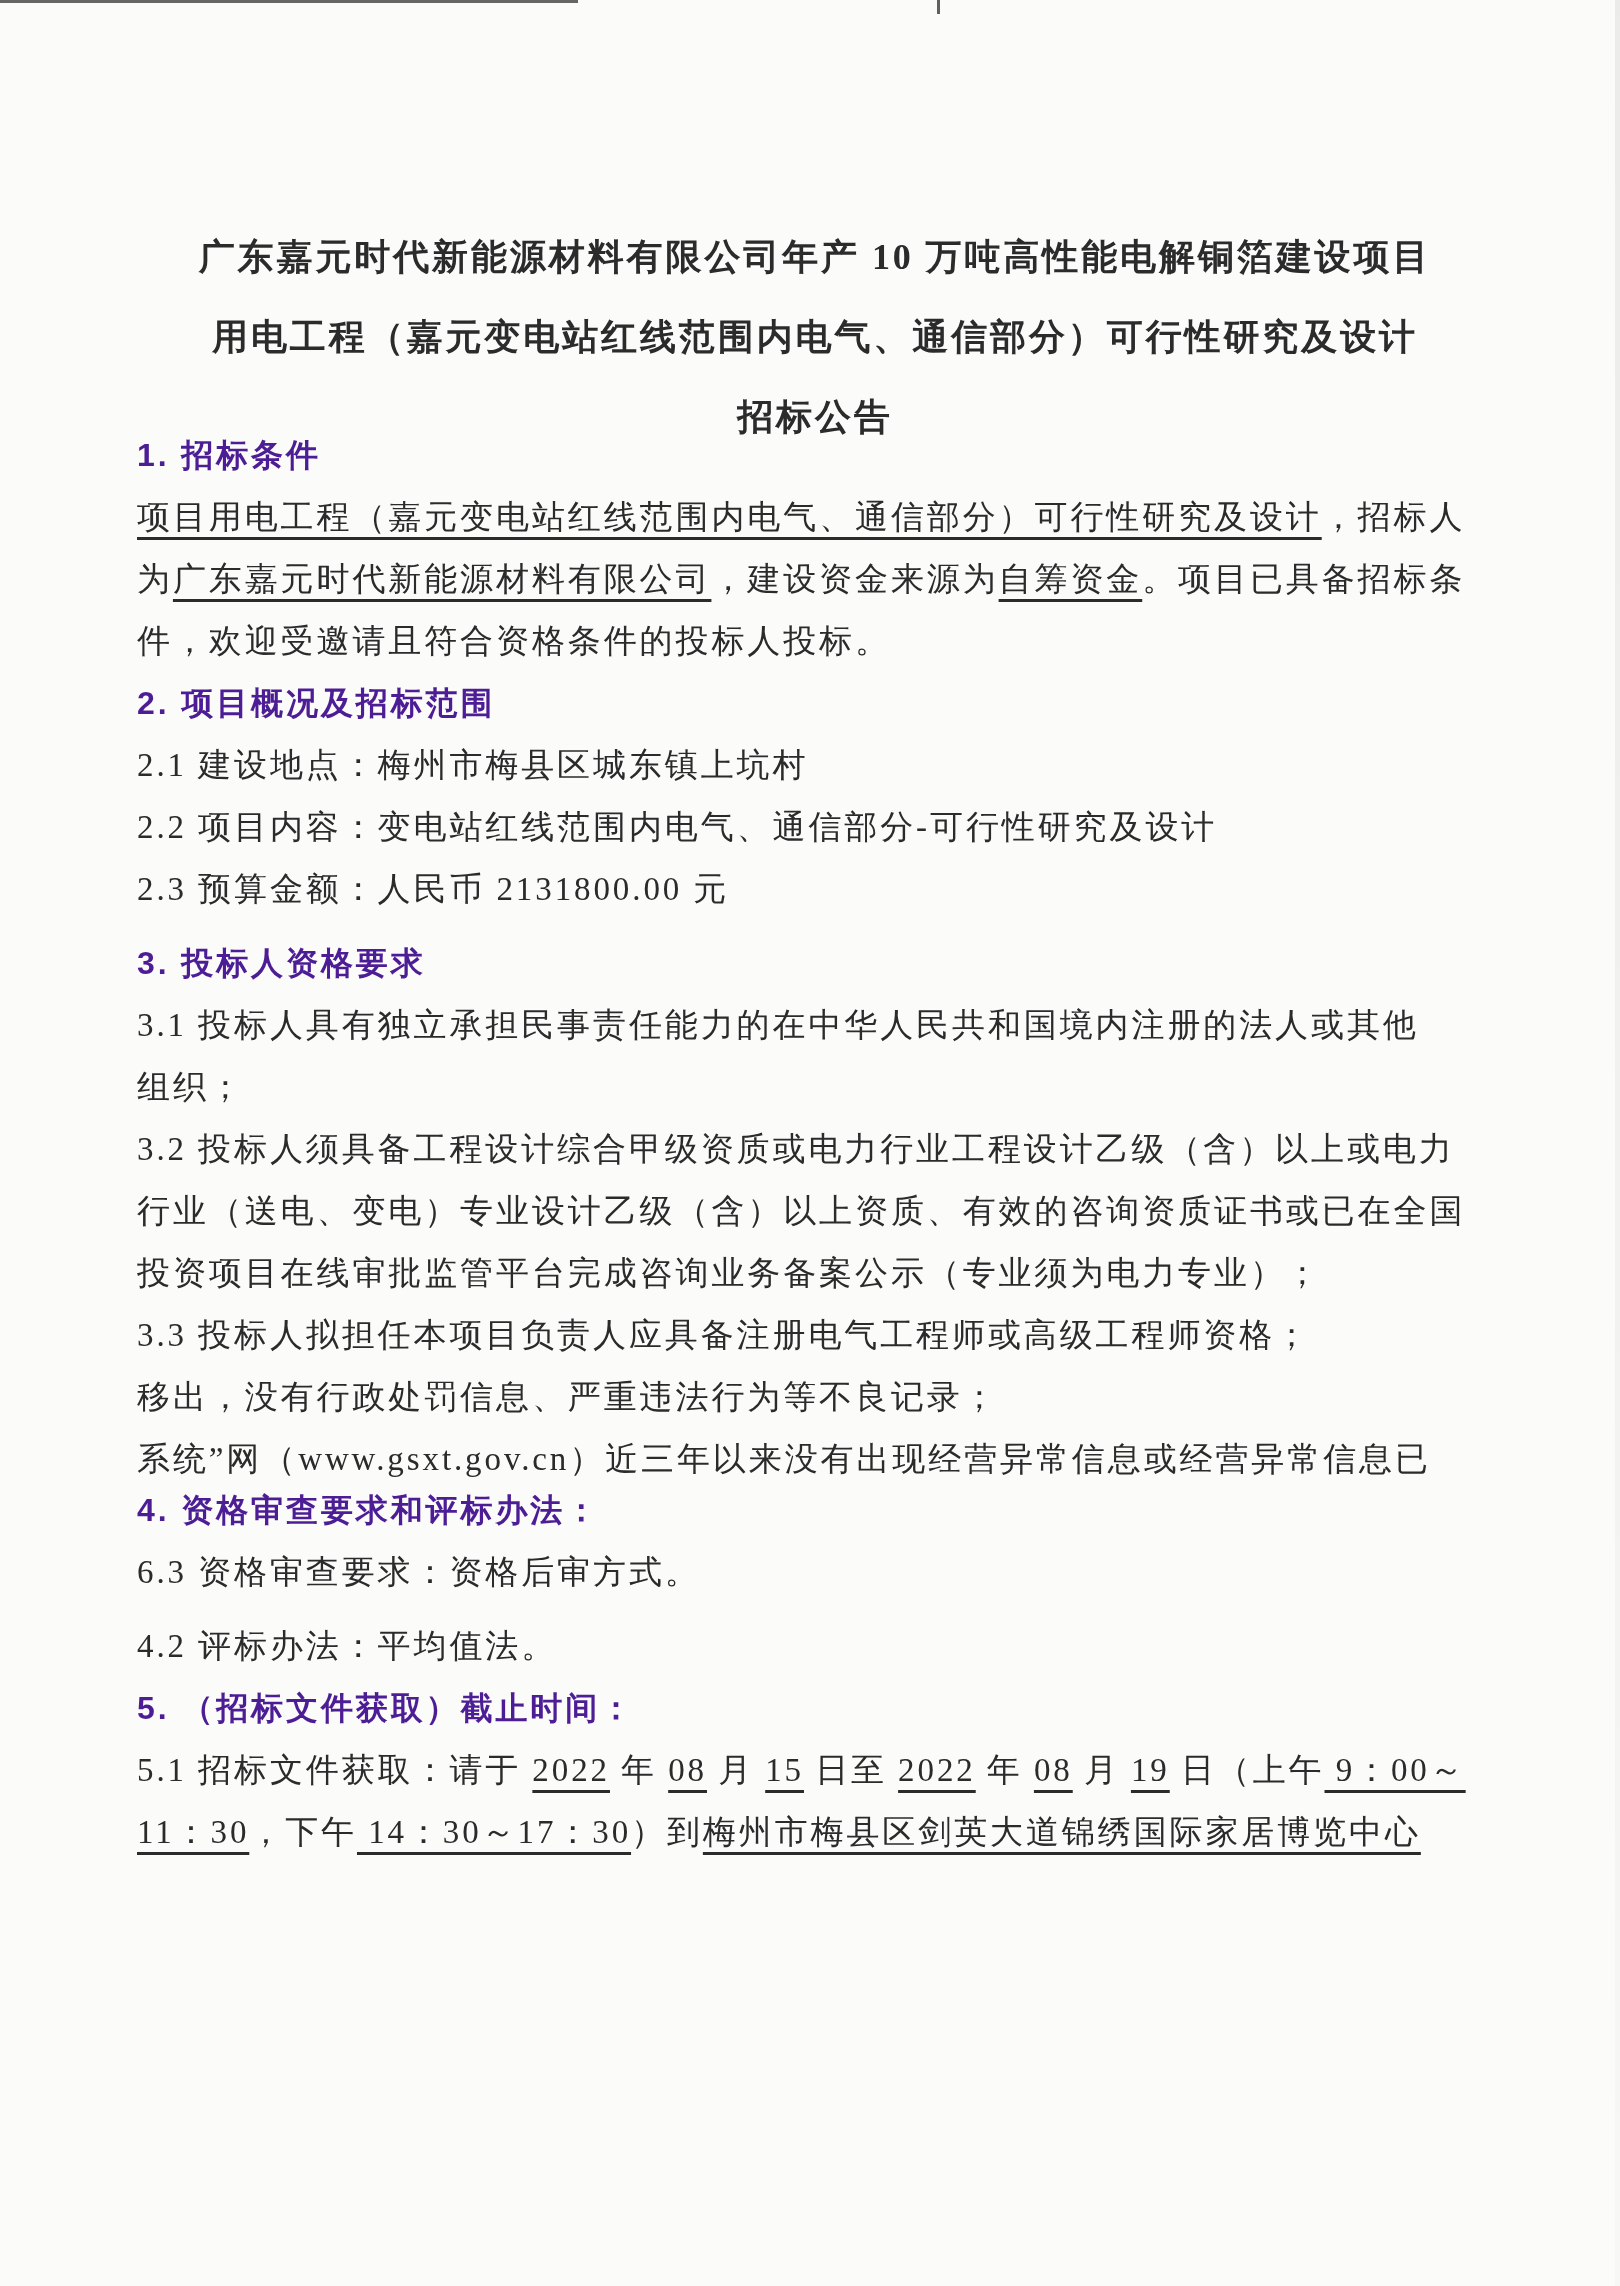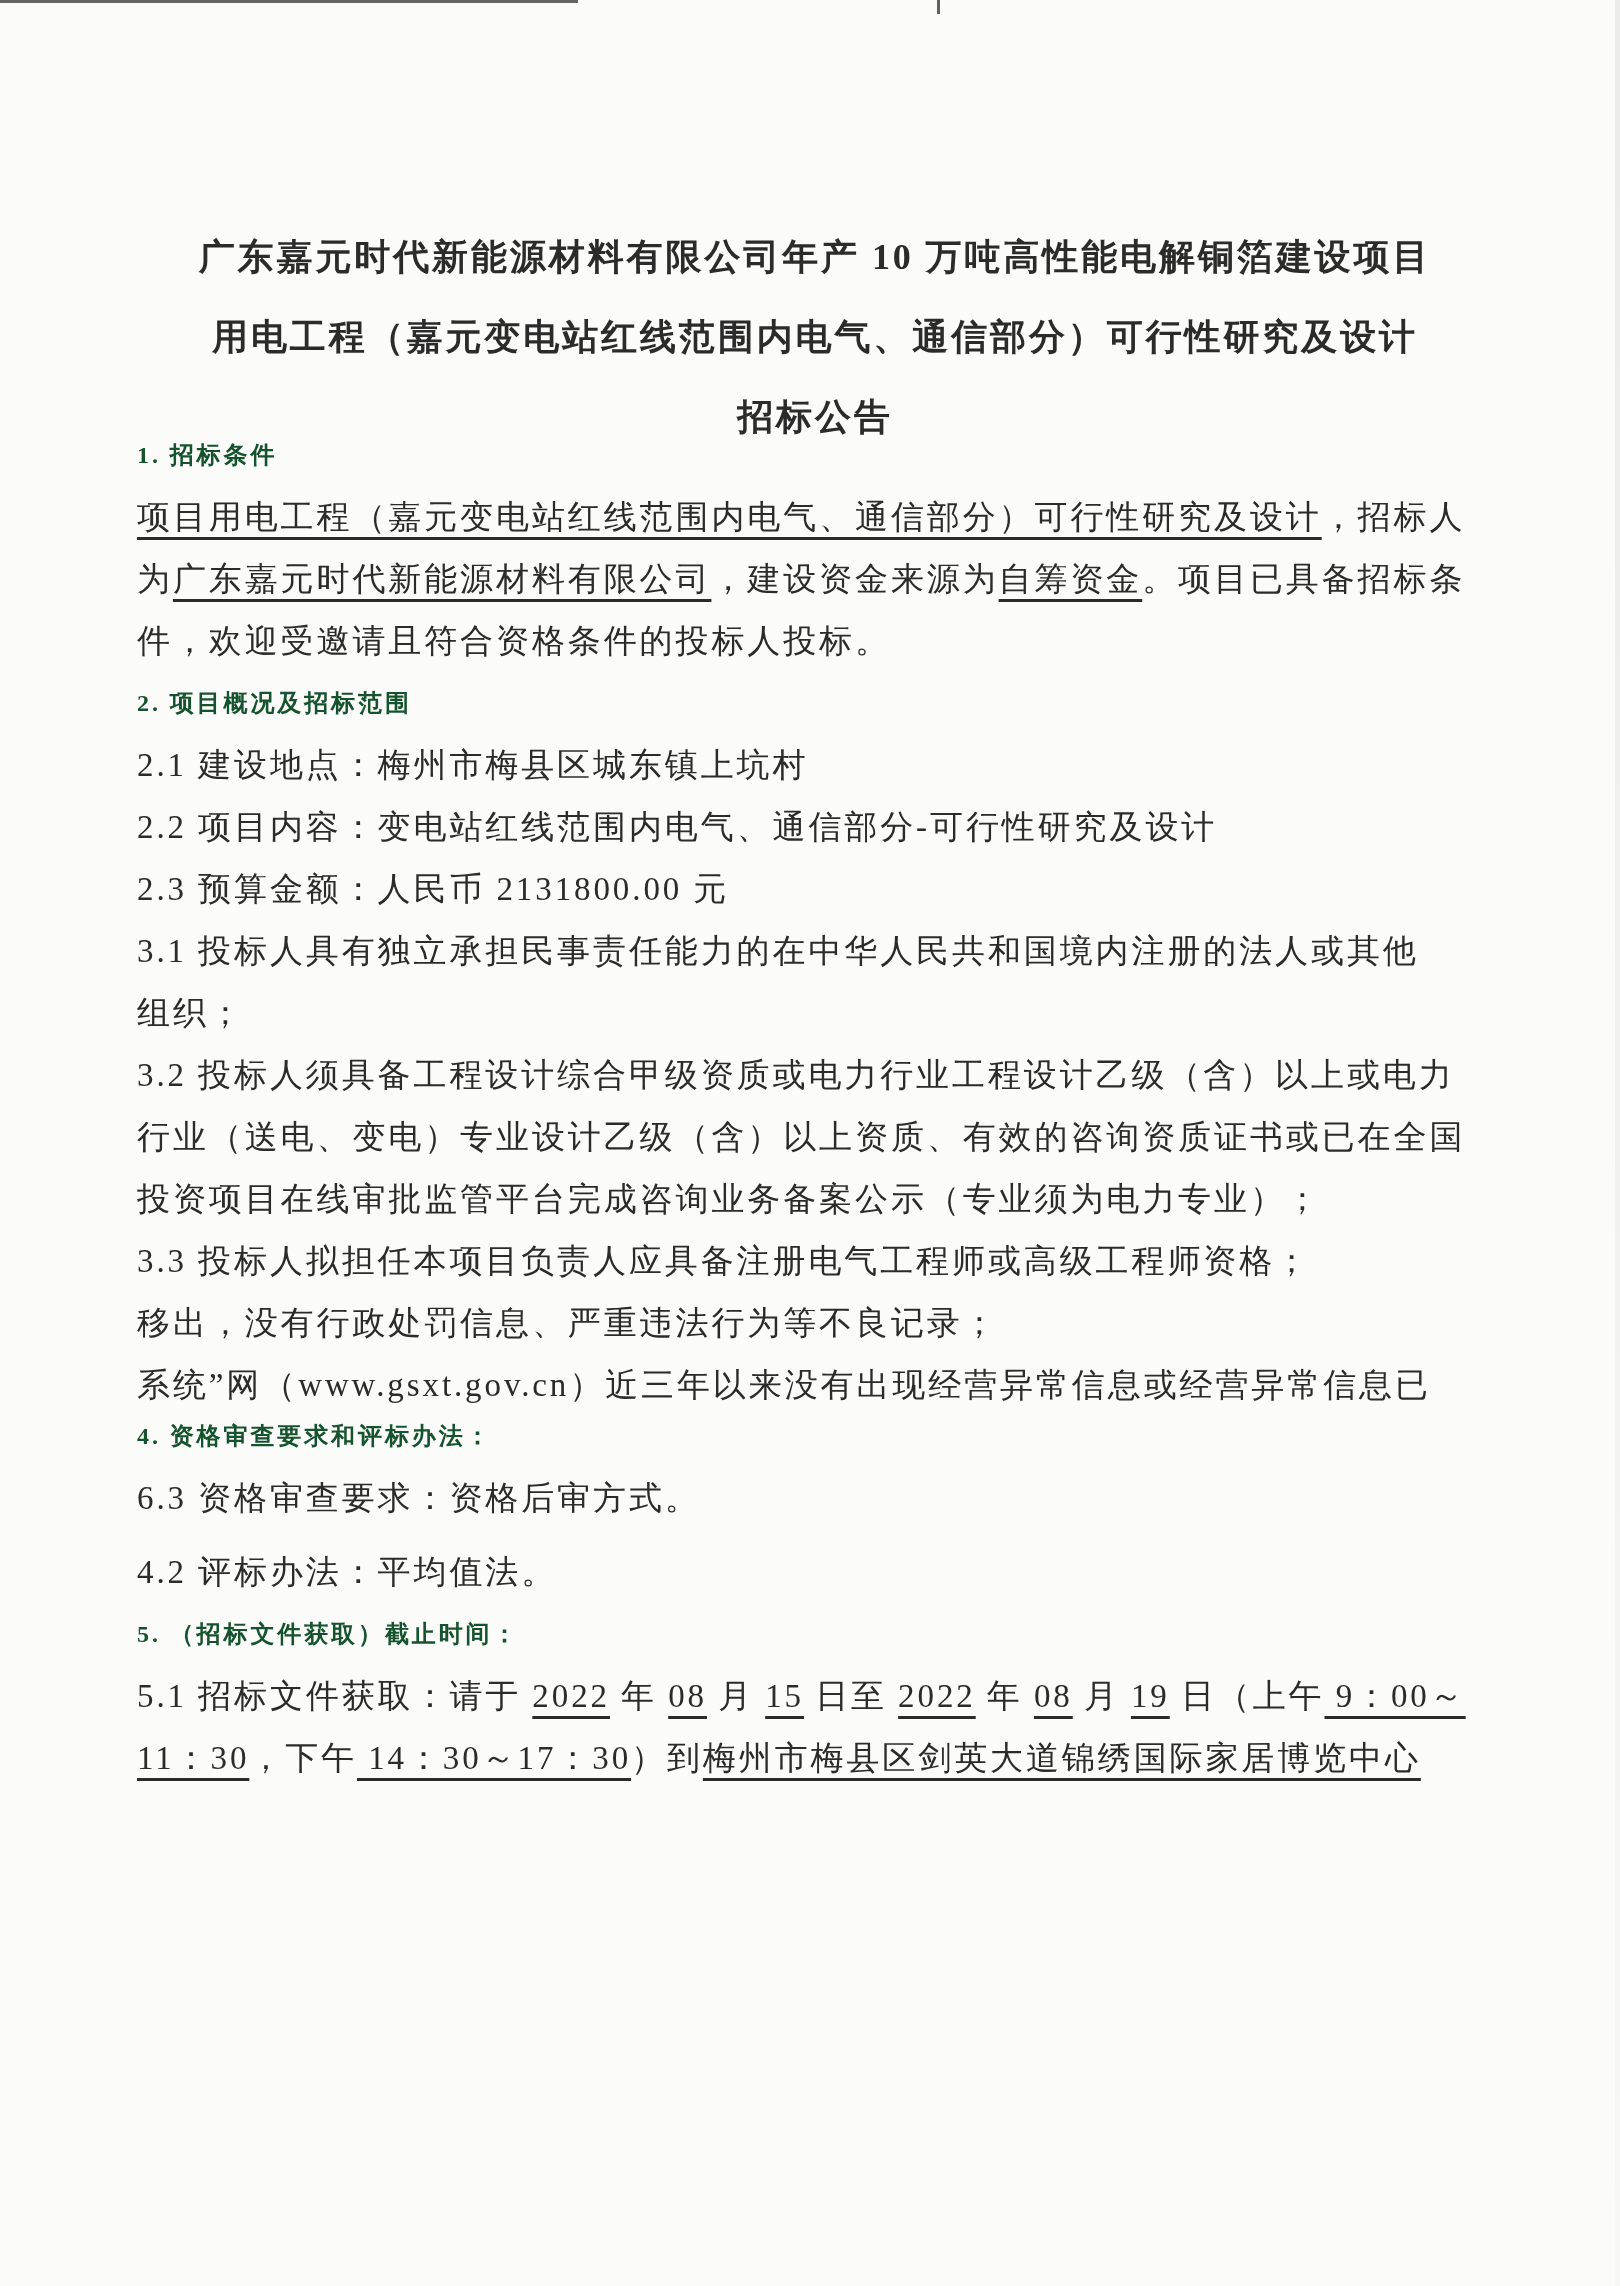--- a/index.html
+++ b/index.html
@@ -37,25 +37,25 @@
     white-space:nowrap;
     letter-spacing:2.9px;
   }
   .line.title{
     font-size:36px;
     line-height:80px;
     font-weight:bold;
     text-align:center;
   }
   .line.heading{
-    font-family:Liberation Serif, serif;
-    font-size:24px;
+    font-family:Liberation Sans, sans-serif;
+    font-size:32px;
     font-weight:bold;
     line-height:62px;
-    color:#14532d;
+    color:#4c1d95;
   }
   .line.body{
     font-size:33px;
     line-height:62px;
   }
   .line.indent{padding-left:67px;}
   .sp-tight{margin-top:-33px;}
   .sp-snug{margin-top:-10.8px;}
   .sp-loose{margin-top:11.8px;}
   .sp-extra{margin-top:28px;}
@@ -78,20 +78,21 @@
       <div class="line title"><span>用电工程（嘉元变电站红线范围内电气、通信部分）可行性研究及设计</span></div>
       <div class="line title"><span>招标公告</span></div>
       <div class="line heading sp-tight"><span>1. 招标条件</span></div>
       <div class="line body"><span class="u">项目用电工程（嘉元变电站红线范围内电气、通信部分）可行性研究及设计</span><span>，招标人</span></div>
       <div class="line body"><span>为</span><span class="u">广东嘉元时代新能源材料有限公司</span><span>，建设资金来源为</span><span class="u">自筹资金</span><span>。项目已具备招标条</span></div>
       <div class="line body"><span>件，欢迎受邀请且符合资格条件的投标人投标。</span></div>
       <div class="line heading"><span>2. 项目概况及招标范围</span></div>
       <div class="line body"><span>2.1 建设地点：梅州市梅县区城东镇上坑村</span></div>
       <div class="line body"><span>2.2 项目内容：变电站红线范围内电气、通信部分-可行性研究及设计</span></div>
       <div class="line body"><span>2.3 预算金额：人民币 2131800.00 元</span></div>
+      <div class="line heading sp-loose"><span>3. 投标人资格要求</span></div>
       <div class="line body"><span>3.1 投标人具有独立承担民事责任能力的在中华人民共和国境内注册的法人或其他</span></div>
       <div class="line body"><span>组织；</span></div>
       <div class="line body"><span>3.2 投标人须具备工程设计综合甲级资质或电力行业工程设计乙级（含）以上或电力</span></div>
       <div class="line body"><span>行业（送电、变电）专业设计乙级（含）以上资质、有效的咨询资质证书或已在全国</span></div>
       <div class="line body"><span>投资项目在线审批监管平台完成咨询业务备案公示（专业须为电力专业）；</span></div>
       <div class="line body"><span>3.3 投标人拟担任本项目负责人应具备注册电气工程师或高级工程师资格；</span></div>
       <div class="line body"><span>移出，没有行政处罚信息、严重违法行为等不良记录；</span></div>
       <div class="line body"><span>系统”网（www.gsxt.gov.cn）近三年以来没有出现经营异常信息或经营异常信息已</span></div>
       <div class="line heading sp-snug"><span>4. 资格审查要求和评标办法：</span></div>
       <div class="line body"><span>6.3 资格审查要求：资格后审方式。</span></div>

